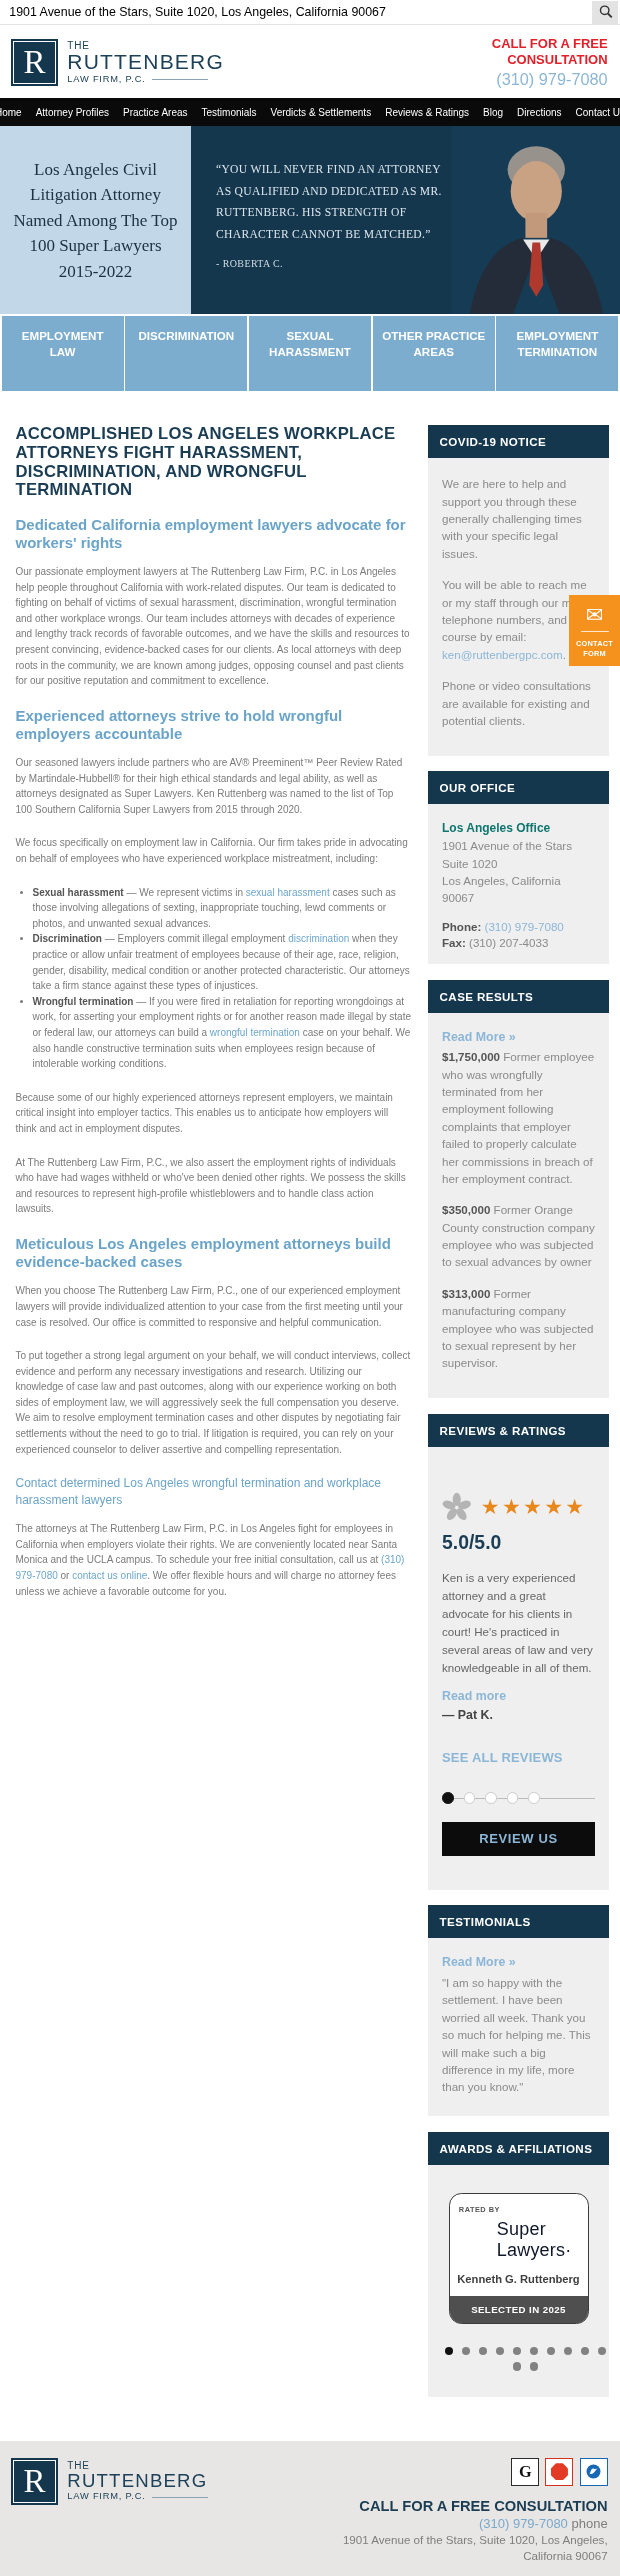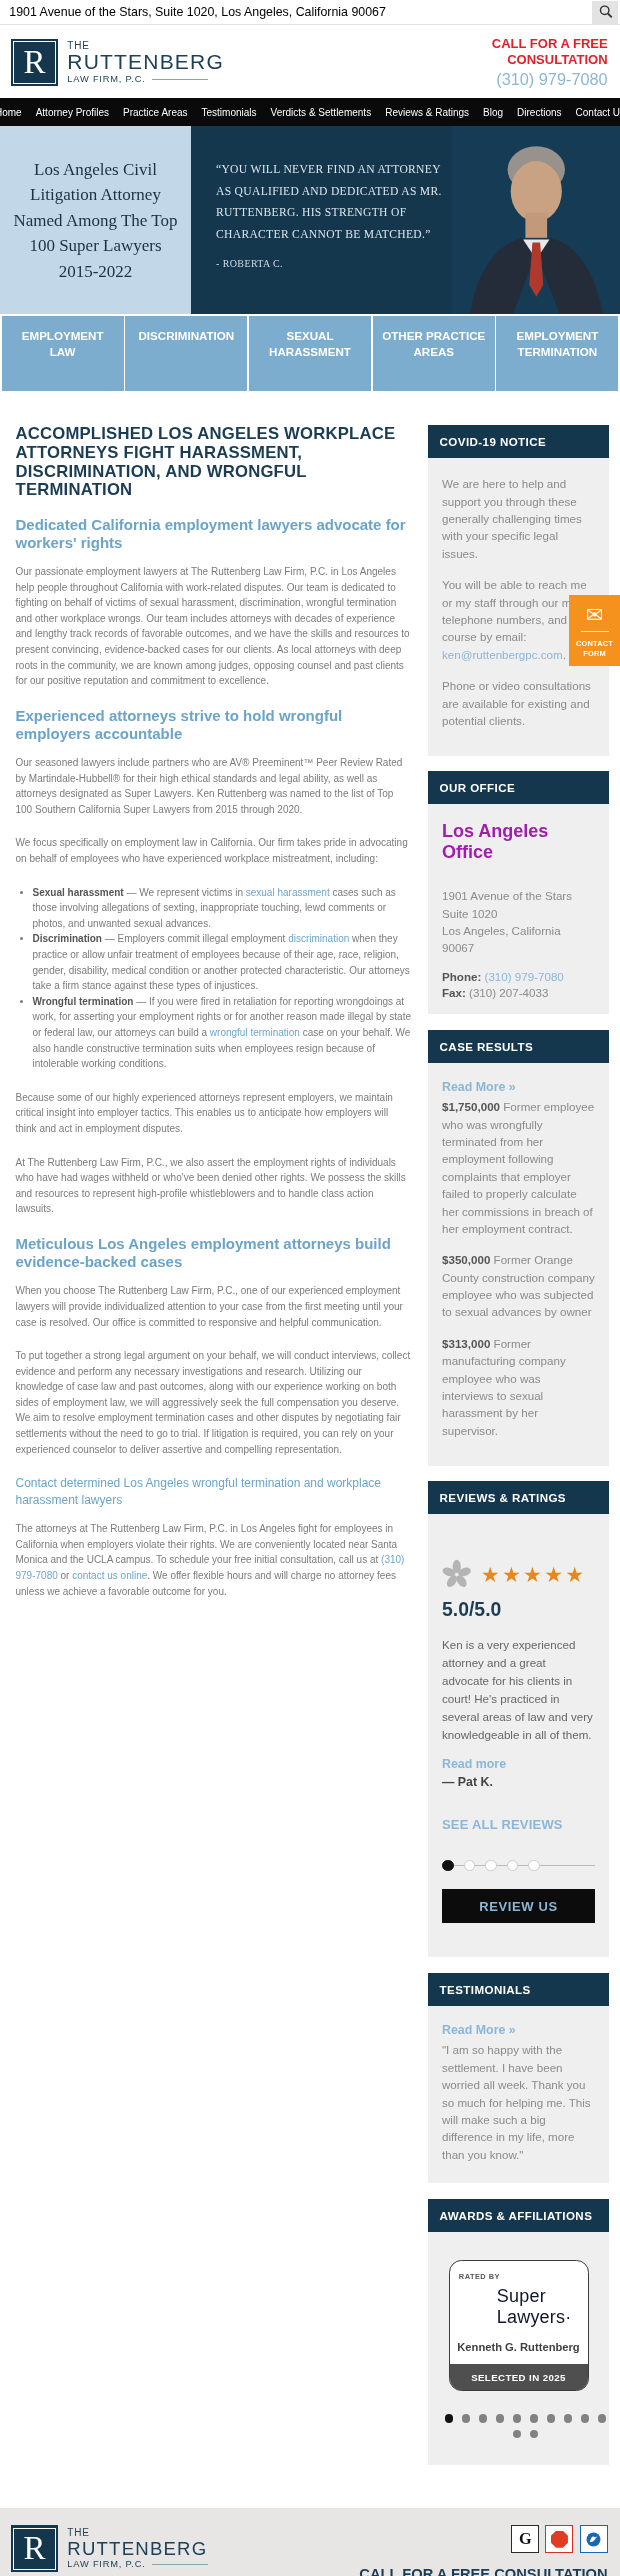--- a/index.html
+++ b/index.html
@@ -54,21 +54,21 @@
   .main-col li b { color:#555; }
   .main-col a { color:#6ca6cd; }
   .h-contact { color:#6ba4c9; font-size:12px; font-weight:normal; line-height:1.4; margin-bottom:12.4px; }
 
   
   .sbox { margin-bottom:15.5px; }
   .sbox-header { background:#14374e; color:#fff; font-weight:bold; font-size:11.6px; letter-spacing:0.4px; padding:10px 11.6px; }
   .sbox-body { background:#efeff0; padding:17px 14px 12.4px; }
   .sbox-body p { color:#8b8b8b; font-size:11.6px; line-height:1.5; margin-bottom:14px; }
   .sbox-body a { color:#8cb6d6; }
-  .office-name { color:#a21caf; font-size:18px; font-weight:bold; margin-bottom:24px; }
+  .office-name { color:#0f766e; font-size:12px; font-weight:bold; margin-bottom:2px; }
   .office-line { color:#8b8b8b; font-size:11.6px; line-height:1.5; }
   .office-contact { margin-top:12.4px; color:#8b8b8b; font-size:11.6px; line-height:1.4; }
   .office-contact b { color:#555; }
   .read-more { color:#8cb6d6; font-weight:bold; font-size:12.4px; display:inline-block; margin-bottom:4.7px; }
   .case-item { color:#8b8b8b; font-size:11.6px; line-height:1.5; margin-bottom:14px; }
   .case-item b { color:#555; }
 
   .yelp-row { display:flex; align-items:center; gap:9.3px; margin:28px 0 7.8px; }
   .stars { color:#e8881c; font-size:21px; letter-spacing:2.3px; }
   .score { color:#1b3d54; font-size:19.4px; font-weight:bold; margin-bottom:15.5px; }
@@ -231,21 +231,21 @@
         </div>
       </div>
     </div>
 
     <div class="sbox">
       <div class="sbox-header">CASE RESULTS</div>
       <div class="sbox-body">
         <a class="read-more">Read More »</a>
         <div class="case-item"><b>$1,750,000</b><span> Former employee who was wrongfully terminated from her employment following complaints that employer failed to properly calculate her commissions in breach of her employment contract.</span></div>
         <div class="case-item"><b>$350,000</b><span> Former Orange County construction company employee who was subjected to sexual advances by owner</span></div>
-        <div class="case-item"><b>$313,000</b><span> Former manufacturing company employee who was interviews to sexual harassment by her supervisor.</span></div>
+        <div class="case-item"><b>$313,000</b><span> Former manufacturing company employee who was subjected to sexual represent by her supervisor.</span></div>
       </div>
     </div>
 
     <div class="sbox">
       <div class="sbox-header">REVIEWS &amp; RATINGS</div>
       <div class="sbox-body">
         <div class="yelp-row">
           <svg width="29.5" height="31" viewBox="0 0 40 40">
             <g fill="#b4b4b4">
               <ellipse cx="20" cy="9" rx="5.5" ry="9"></ellipse>

